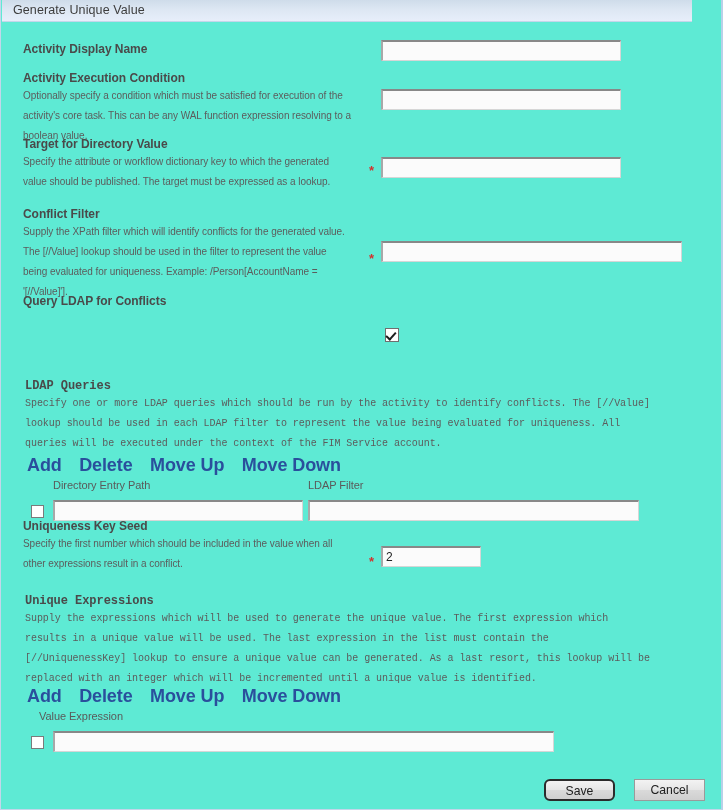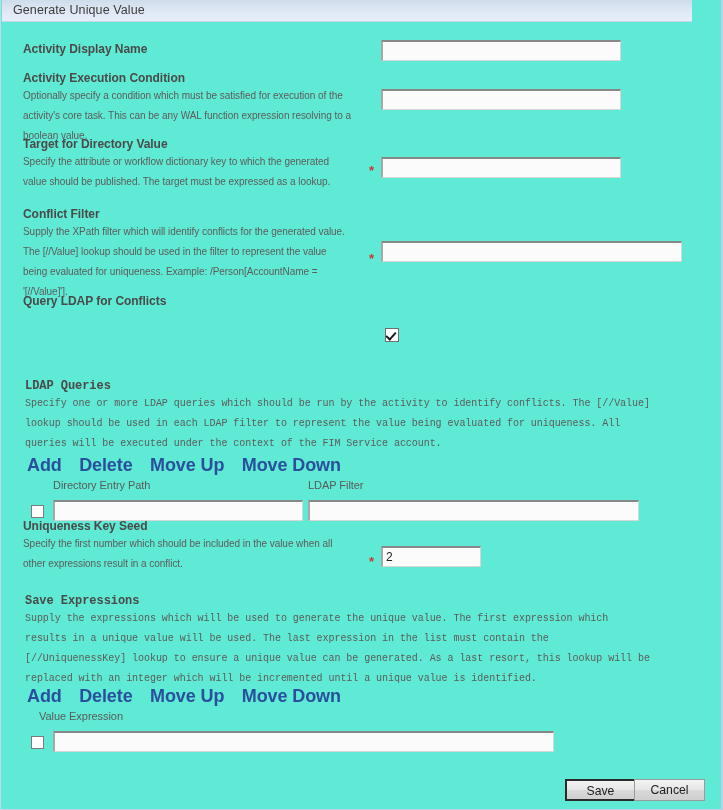--- a/index.html
+++ b/index.html
@@ -233,34 +233,34 @@
   </div>
 
   <div class="label-block" style="top:519px;">
     <div class="lbl">Uniqueness Key Seed</div>
     <div class="desc">Specify the first number which should be included in the value when all other expressions result in a conflict.</div>
   </div>
   <div class="req" style="left:368px; top:557px;">*</div>
   <input class="txt" style="left: 380px; top: 546px; width: 100px;" value="2">
 
   <div class="desc-wide" style="top:594px;">
-    <div class="lbl">Save Expressions</div>
+    <div class="lbl">Unique Expressions</div>
     <div class="desc">Supply the expressions which will be used to generate the unique value. The first expression which results in a unique value will be used. The last expression in the list must contain the [//UniquenessKey] lookup to ensure a unique value can be generated. As a last resort, this lookup will be replaced with an integer which will be incremented until a unique value is identified.</div>
   </div>
 
   <div class="toolbar" style="top:686px;">
     <a class="tb-link">Add</a>
     <a class="tb-link">Delete</a>
     <a class="tb-link">Move Up</a>
     <a class="tb-link">Move Down</a>
   </div>
 
   <div class="colhead" style="left:38px; top:710px;">Value Expression</div>
 
   <div>
     <div class="cb-empty" style="left:30px; top:736px;"></div>
     <input class="txt" style="left: 52px; top: 731px; width: 501px;" value="">
   </div>
 
-  <div class="btn btn-default" style="left:564px; top:779px; width:71px;">Save</div>
+  <div class="btn btn-default" style="left:543px; top:779px; width:71px;border-radius:6px;">Save</div>
   <div class="btn btn-plain" style="left:633px; top:779px; width:71px;">Cancel</div>
 
 </div>
 
 </body></html>

